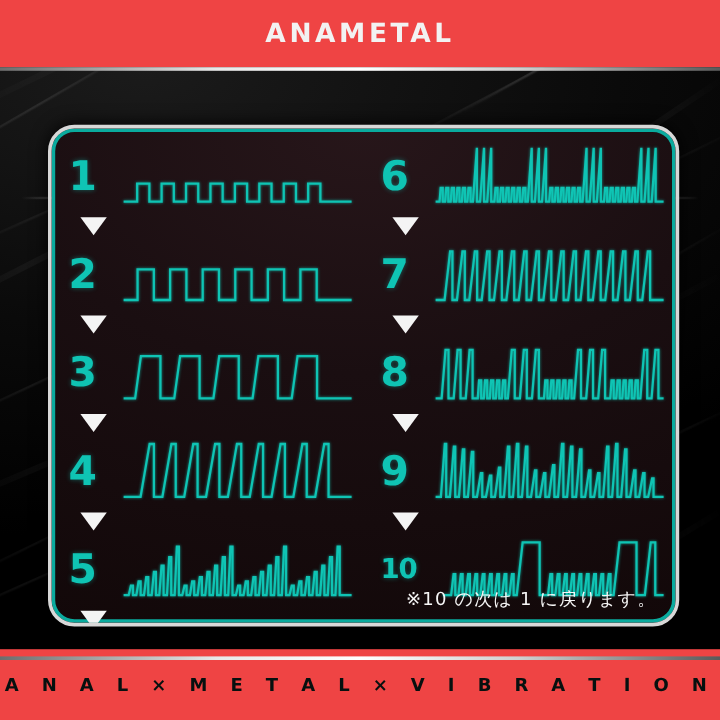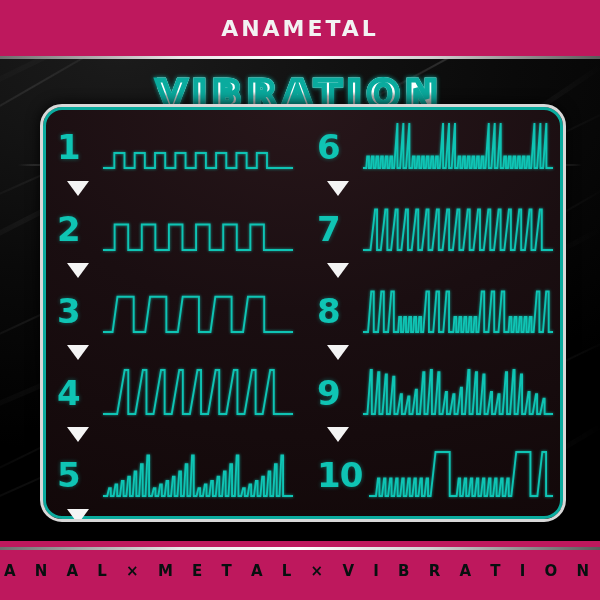--- a/index.html
+++ b/index.html
@@ -1,21 +1,21 @@
 <!DOCTYPE html>
 <html><head>
 <meta charset="utf-8">
 <style>
   html,body{margin:0;padding:0;background:#000;}
   body{width:600px;height:600px;overflow:hidden;
        font-family:"Liberation Sans","DejaVu Sans",sans-serif;}
   #stage{position:relative;width:600px;height:600px;background:#050505;overflow:hidden;}
 
   
-  .bar{position:absolute;left:0;width:600px;background:#be185d;display:flex;
+  .bar{position:absolute;left:0;width:600px;background:#ef4444;display:flex;
        align-items:center;justify-content:center;z-index:5;}
   #header-bar{top:0;height:56px;}
   #footer-bar{bottom:0;height:59px;}
   #brand-logo{color:#f2f2f2;font-size:22px;font-weight:700;letter-spacing:3px;
        font-family:"DejaVu Sans",sans-serif;}
   #footer-tagline{color:#07100f;font-size:15px;font-weight:700;letter-spacing:7px;
        font-family:"DejaVu Sans",sans-serif;}
   .bar-edge{position:absolute;left:0;width:600px;height:3px;
        background:linear-gradient(90deg,#6d6d6d,#e8e8e8 30%,#ffffff 50%,#d0d0d0 72%,#5a5a5a);z-index:6;}
   #header-edge{top:56px;}
@@ -51,21 +51,21 @@
       box-shadow:0 0 0 3px #0aab9e inset, 0 0 14px rgba(0,0,0,.9);
       overflow:hidden;z-index:8;}
 
   #grid{position:absolute;inset:0;display:grid;grid-template-columns:1fr 1fr;}
   .col{position:relative;padding:14px 10px 6px 14px;box-sizing:border-box;}
 
   .vrow{display:flex;align-items:center;height:52px;}
   .vnum{color:#0fc4b4;font-size:34px;font-weight:700;line-height:1;width:46px;
       flex:0 0 46px;text-align:left;font-family:"DejaVu Sans",sans-serif;
       text-shadow:0 0 4px rgba(15,196,180,.45);}
-  .vnum.wide{font-size:34px;width:52px;flex:0 0 52px;letter-spacing:-1px;}
+  .vnum.wide{font-size:23px;width:52px;flex:0 0 52px;letter-spacing:-1px;}
   .wave{flex:1 1 auto;height:50px;}
   .wave svg{display:block;width:100%;height:100%;overflow:visible;}
   .wave path{fill:none;stroke:#0fc4b4;stroke-width:1.9;
       stroke-linejoin:miter;stroke-linecap:butt;
       filter:drop-shadow(0 0 1.5px rgba(15,196,180,.75));}
 
   .arrow-row{height:30px;display:flex;align-items:center;}
   .arrow{width:0;height:0;margin-left:10px;
       border-left:11px solid transparent;border-right:11px solid transparent;
       border-top:15px solid #f4f4f4;}
@@ -101,21 +101,20 @@
     </div>
 
   <div class="bar" id="header-bar">
     <div id="brand-logo">ANAMETAL</div>
   </div>
   <div class="bar-edge" id="header-edge"></div>
 
   <div id="title-wrap">
     <span class="title-rule" id="title-rule-left"></span>
     <span class="title-rule" id="title-rule-right"></span>
-    <div id="page-title">VIBRATION</div>
   </div>
 
   <div id="panel">
     <div id="grid">
       <div class="col" id="col-left">
           <div class="vrow">
             <div class="vnum">1</div>
             <div class="wave">
               <svg viewBox="0 0 200 50" preserveAspectRatio="none">
                 <path d="M0 46 L11.90 46 L11.90 31.04 L22.62 31.04 L22.62 46 L33.33 46 L33.33 31.04 L44.05 31.04 L44.05 46 L54.76 46 L54.76 31.04 L65.48 31.04 L65.48 46 L76.19 46 L76.19 31.04 L86.90 31.04 L86.90 46 L97.62 46 L97.62 31.04 L108.33 31.04 L108.33 46 L119.05 46 L119.05 31.04 L129.76 31.04 L129.76 46 L140.48 46 L140.48 31.04 L151.19 31.04 L151.19 46 L161.90 46 L161.90 31.04 L172.62 31.04 L172.62 46 L183.33 46 L200.00 46" vector-effect="non-scaling-stroke"></path>
@@ -218,20 +217,21 @@
           <div class="vrow">
             <div class="vnum wide">10</div>
             <div class="wave">
               <svg viewBox="0 0 200 50" preserveAspectRatio="none">
                 <path d="M0 46 L7.55 46 L9.77 28.40 L11.32 28.40 L11.32 46 L14.15 46 L16.38 28.40 L17.92 28.40 L17.92 46 L20.75 46 L22.98 28.40 L24.53 28.40 L24.53 46 L27.36 46 L29.58 28.40 L31.13 28.40 L31.13 46 L33.96 46 L36.19 28.40 L37.74 28.40 L37.74 46 L40.57 46 L42.79 28.40 L44.34 28.40 L44.34 46 L47.17 46 L49.39 28.40 L50.94 28.40 L50.94 46 L53.77 46 L56.00 28.40 L57.55 28.40 L57.55 46 L60.38 46 L62.60 28.40 L64.15 28.40 L64.15 46 L66.98 46 L72.32 2.00 L87.74 2.00 L87.74 46 L95.28 46 L97.51 28.40 L99.06 28.40 L99.06 46 L101.89 46 L104.11 28.40 L105.66 28.40 L105.66 46 L108.49 46 L110.72 28.40 L112.26 28.40 L112.26 46 L115.09 46 L117.32 28.40 L118.87 28.40 L118.87 46 L121.70 46 L123.92 28.40 L125.47 28.40 L125.47 46 L128.30 46 L130.53 28.40 L132.08 28.40 L132.08 46 L134.91 46 L137.13 28.40 L138.68 28.40 L138.68 46 L141.51 46 L143.73 28.40 L145.28 28.40 L145.28 46 L148.11 46 L150.34 28.40 L151.89 28.40 L151.89 46 L154.72 46 L160.06 2.00 L175.47 2.00 L175.47 46 L183.02 46 L188.36 2.00 L192.45 2.00 L192.45 46 L200.00 46" vector-effect="non-scaling-stroke"></path>
               </svg>
             </div>
           </div>
         </div>
     </div>
+    <div id="note">※10 の次は 1 に戻ります。</div>
   </div>
 
   <div class="bar-edge" id="footer-edge"></div>
   <div class="bar" id="footer-bar">
     <div id="footer-tagline">A N A L × M E T A L × V I B R A T I O N</div>
   </div>
 
 </div>
 
 </body></html>

